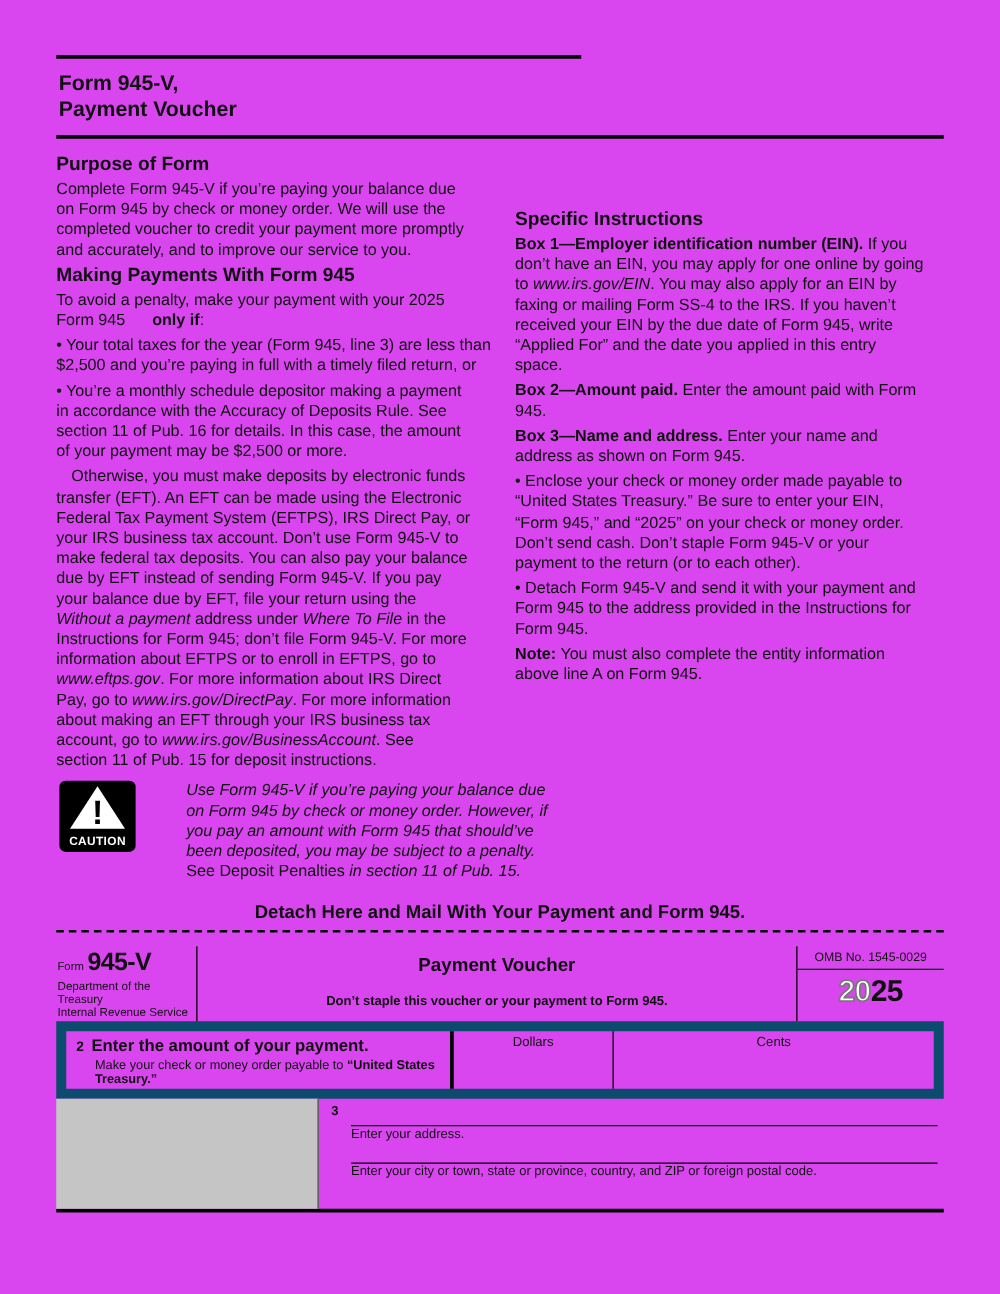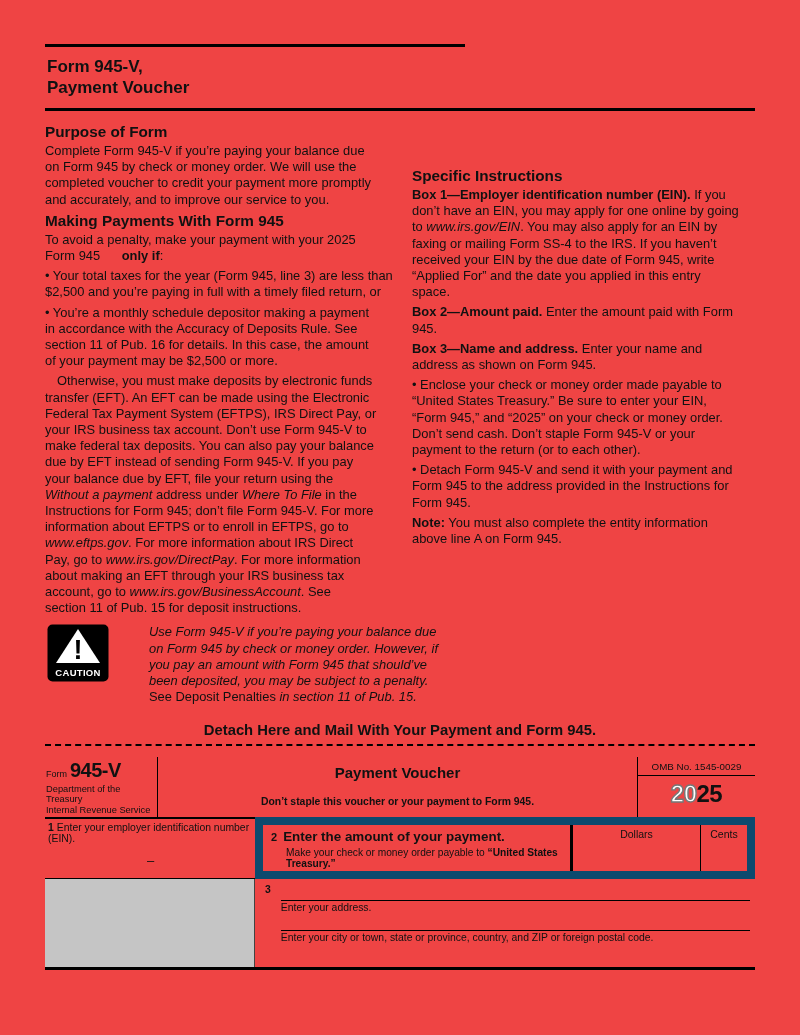--- a/index.html
+++ b/index.html
@@ -1,17 +1,17 @@
 <!DOCTYPE html>
 <html><head>
 <meta charset="utf-8">
 <style>
   html,body{margin:0;padding:0;background:#e8e8e8;}
   .page{
-    width:800px;height:1035px;margin:0 auto;background:#ef4444;
+    width:800px;height:1035px;margin:0 auto;background:#d946ef;
     font-family:"Liberation Sans",sans-serif;color:#111;
     box-sizing:border-box;padding:44px 45px 0 45px;position:relative;
   }
   *{box-sizing:border-box;}
   
   .rule-top{border-top:3px solid #000;width:420px;}
   .form-title{font-size:17px;font-weight:bold;line-height:21px;margin:9px 0 10px 2px;}
   .rule-full{border-top:3px solid #000;margin:0 0 9px 0;}
   
   .columns{display:flex;}
@@ -171,24 +171,20 @@
         <div class="v-title">Payment Voucher</div>
         <div class="v-sub">Don’t staple this voucher or your payment to Form 945.</div>
       </div>
       <div class="vh-right">
         <div class="omb">OMB No. 1545-0029</div>
         <div class="year"><span class="year-outline">20</span><span>25</span></div>
       </div>
     </div>
 
     <div class="v-row1">
-      <div class="ein-cell">
-        <span class="num">1</span><span>Enter your employer identification number (EIN).</span>
-        <div class="ein-entry"><span>–</span></div>
-      </div>
       <div class="amount-box">
         <div class="amount-main">
           <div class="amt-title"><span class="amt-num">2</span><span>Enter the amount of your payment.</span></div>
           <div class="amt-sub"><span>Make your check or money order payable to </span><span style="font-weight: bold;">“United States Treasury.”</span></div>
         </div>
         <div class="dollars-cell"><span>Dollars</span></div>
         <div class="cents-cell"><span>Cents</span></div>
       </div>
     </div>
 

